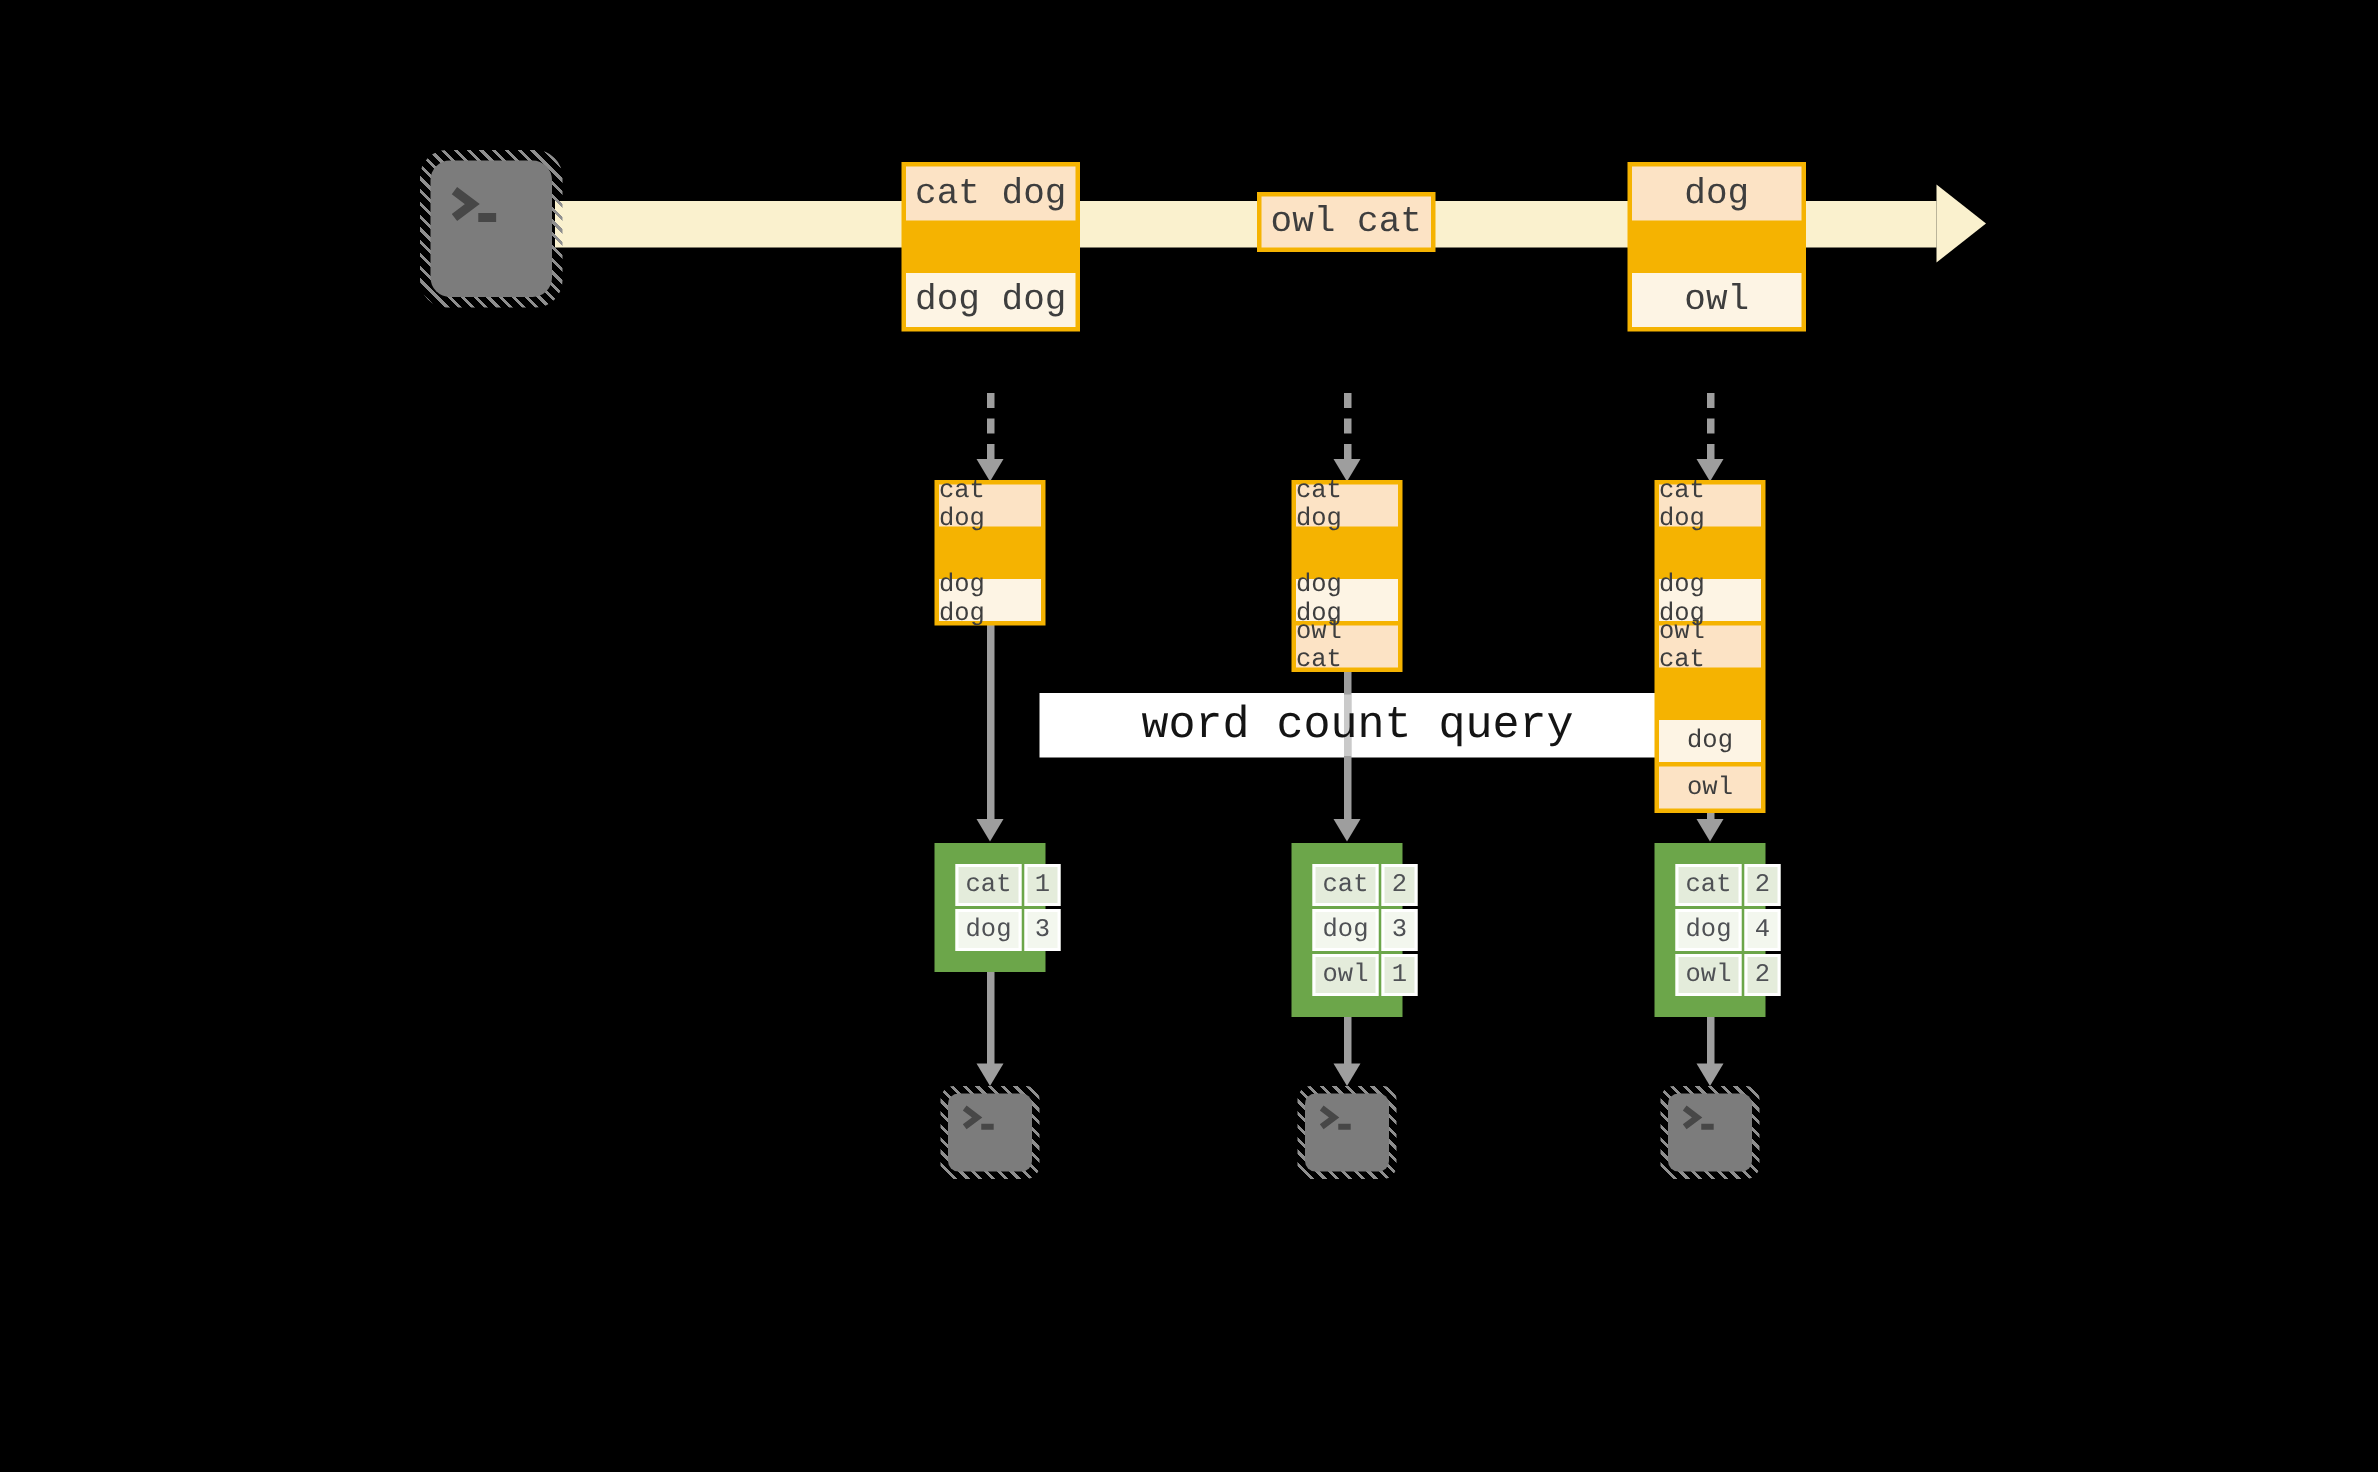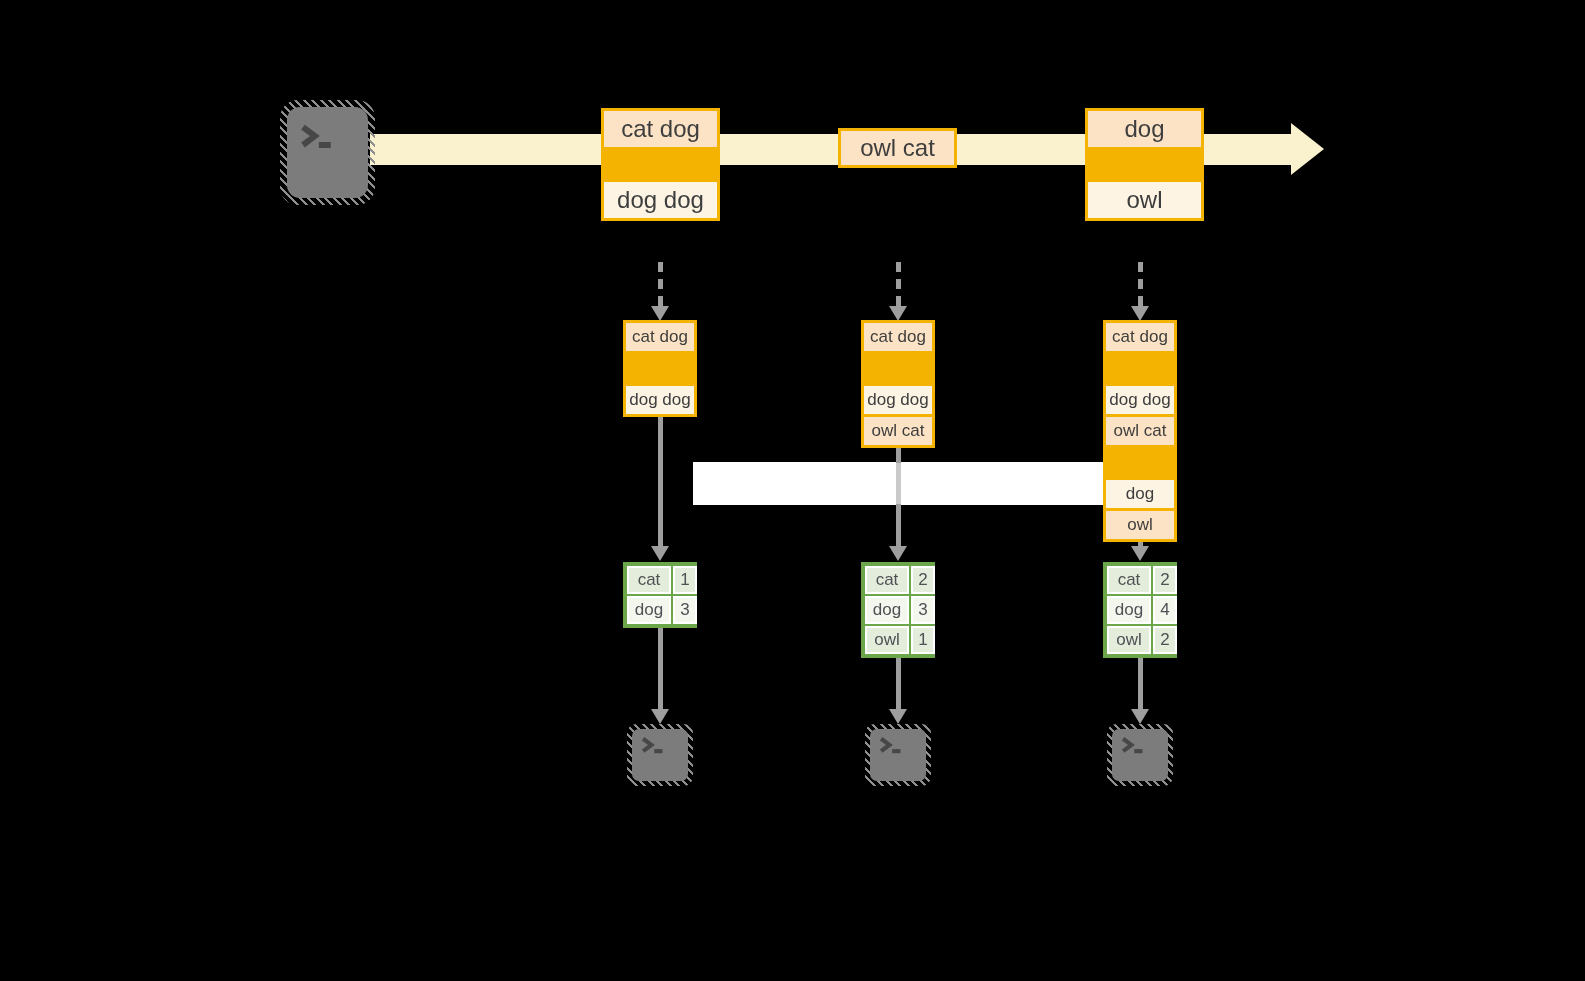--- a/index.html
+++ b/index.html
@@ -1,19 +1,19 @@
 <!DOCTYPE html>
 <html style="--background: #000000; --stream-band: #FAF1CE; --box-border: #F5B301; --box-fill-a: #FCE3C5; --box-fill-b: #FDF4E4; --table-border: #6CA64A; --table-cell-border: #FFFFFF; --table-fill-a: #E4ECDB; --table-fill-b: #F3F7EE; --arrow: #9E9E9E; --terminal-fill: #7C7C7C; --terminal-glyph: #474747; --label-bg: #FFFFFF; --label-text: #141414; --text: #3E3E3E;"><head>
 <meta charset="utf-8">
 <style>
   html,body{margin:0;padding:0;background:#000;}
   #canvas{
     position:relative;width:1585px;height:981px;overflow:hidden;
     background:var(--background,#000);
-    font-family:Liberation Sans, sans-serif;
+    font-family:Liberation Mono, monospace;
   }
   
   .stream-band{position:absolute;left:370px;top:134px;width:921px;height:31px;
     background:var(--stream-band,#FAF1CE);z-index:0;}
   .stream-head{position:absolute;left:1291px;top:123px;width:0;height:0;z-index:0;
     border-top:26px solid transparent;border-bottom:26px solid transparent;
     border-left:33px solid var(--stream-band,#FAF1CE);}
   
   .term{position:absolute;}
   .term .hatch{position:absolute;inset:0;border-radius:18px;
@@ -44,21 +44,21 @@
   
   .qband{position:absolute;left:693px;top:462px;width:424px;height:43px;
     background:var(--label-bg,#FFFFFF);z-index:1;}
   .qthrough{position:absolute;left:896px;top:463px;width:5px;height:41px;
     background:rgba(255,255,255,0.45);z-index:3;}
   .qlabel{position:absolute;left:693px;top:462px;width:424px;height:43px;z-index:5;
     display:flex;align-items:center;justify-content:center;
     font-size:30px;color:var(--label-text,#141414);}
   
   .gtable{position:absolute;width:74px;display:grid;grid-template-columns:44px 24px;
-    gap:2px;padding:4px;box-sizing:border-box;background:var(--table-border,#6CA64A);z-index:4;}
+    gap:2px;padding:14px;box-sizing:border-box;background:var(--table-border,#6CA64A);z-index:4;}
   .gcell{height:28px;box-sizing:border-box;border:2px solid var(--table-cell-border,#FFFFFF);
     display:flex;align-items:center;justify-content:center;
     font-size:17px;color:#4F5155;}
   .ga{background:var(--table-fill-a,#E4ECDB);}
   .gb{background:var(--table-fill-b,#F3F7EE);}
 </style>
 </head>
 <body>
 
 <div id="canvas">
@@ -106,20 +106,21 @@
   <div class="stack" style="left:1103px;top:320px">
     <div class="srow fa">cat dog</div>
     <div class="srow fb">dog dog</div>
     <div class="srow fa">owl cat</div>
     <div class="srow fb">dog</div>
     <div class="srow fa">owl</div>
   </div>
 
   <div class="qband"></div>
   <div class="qthrough"></div>
+  <div class="qlabel">word count query</div>
 
   <div class="sline" style="left:658px;top:386px;height:161px"></div>
   <div class="ahead" style="left:651px;top:546px"></div>
   <div class="sline" style="left:896px;top:417px;height:130px"></div>
   <div class="ahead" style="left:889px;top:546px"></div>
   <div class="sline" style="left:1138px;top:479px;height:68px"></div>
   <div class="ahead" style="left:1131px;top:546px"></div>
 
   <div class="gtable" style="left:623px;top:562px">
     <div class="gcell ga">cat</div>

